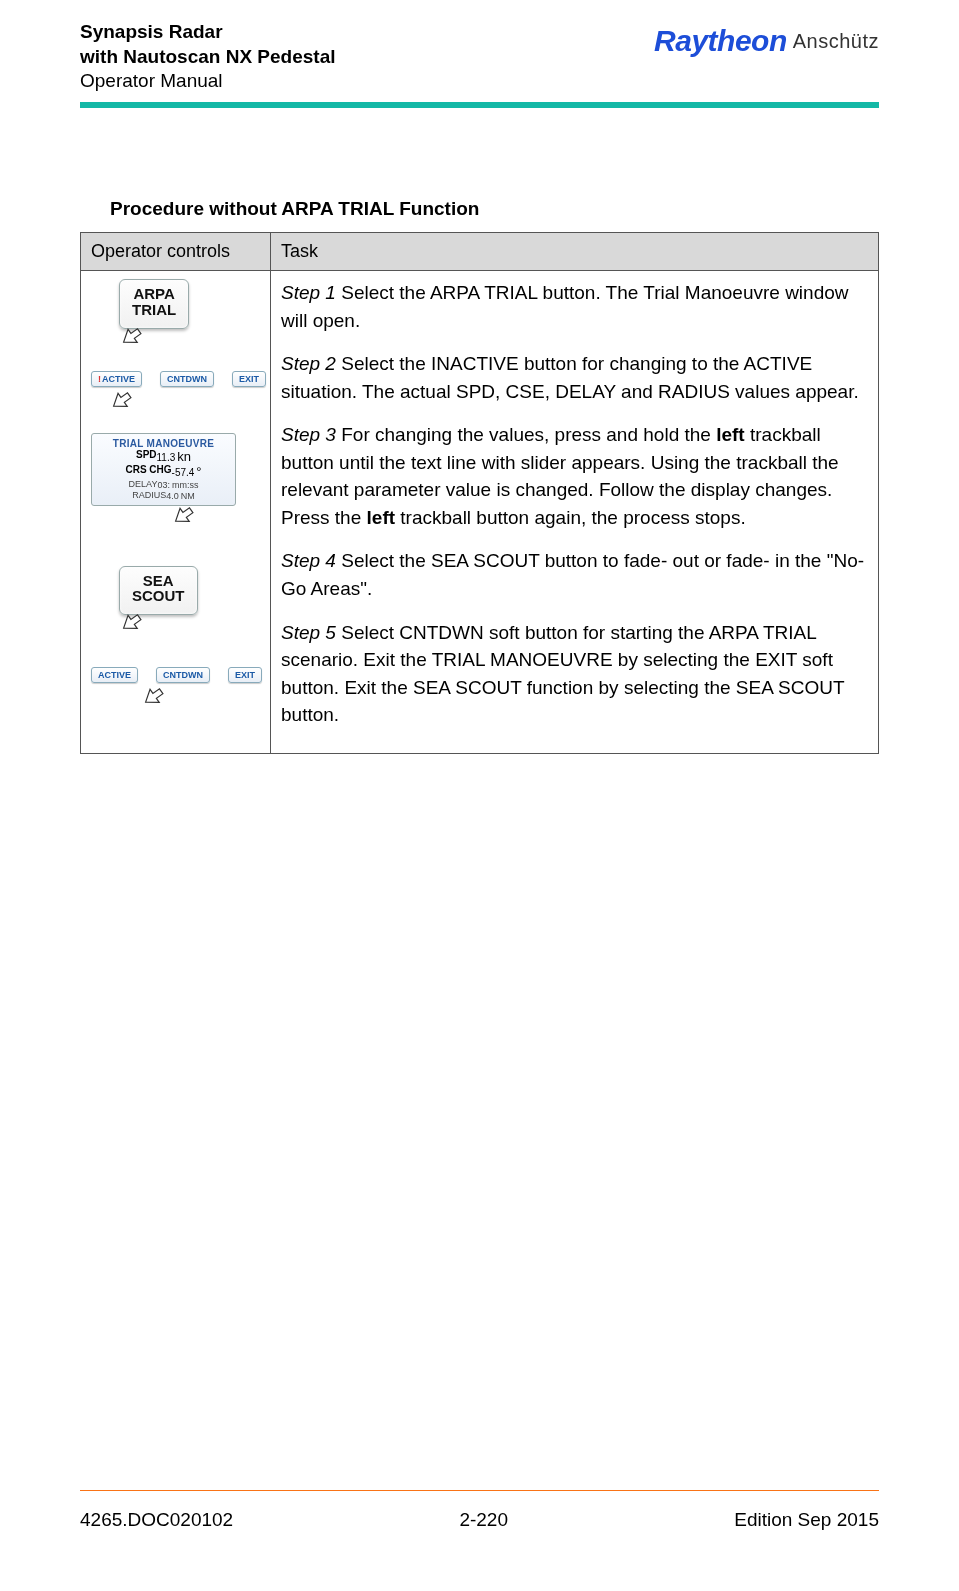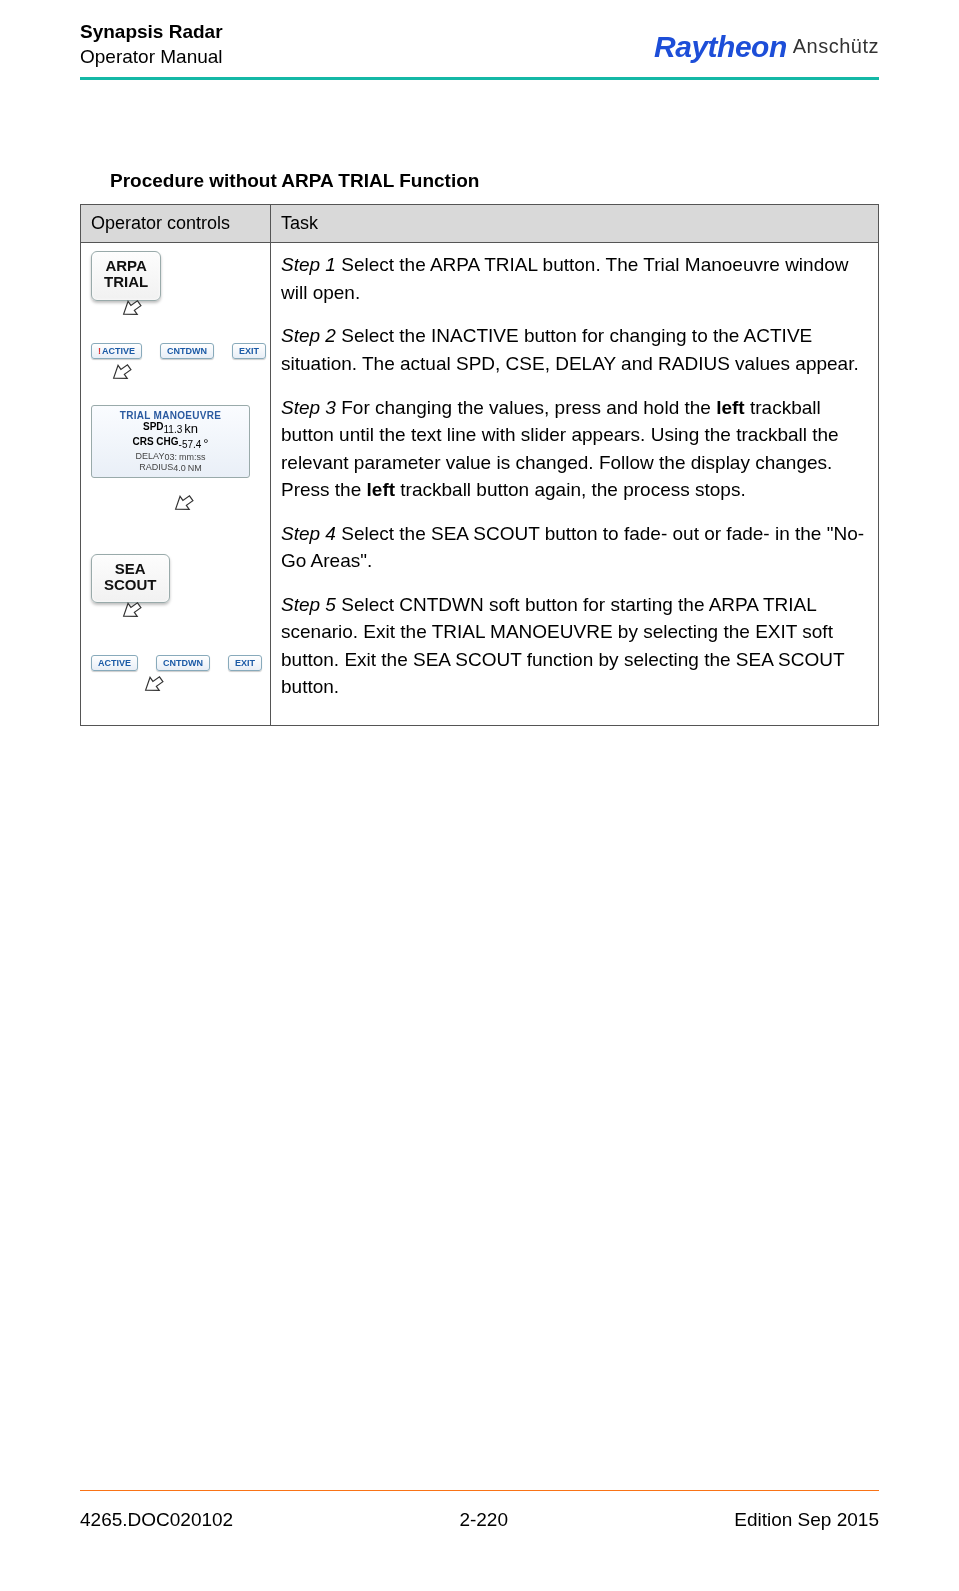--- a/index.html
+++ b/index.html
@@ -14,22 +14,22 @@
     }
     .page {
       padding: 20px 80px 60px 80px;
       height: 100%;
       display: flex;
       flex-direction: column;
     }
     .header-row {
       display: flex;
       justify-content: space-between;
-      align-items: center;
-      border-bottom: 3px solid #14b8a6;
+      align-items: flex-start;
+      border-bottom: 6px solid #14b8a6;
       padding-bottom: 8px;
       margin-bottom: 90px;
     }
     .header-left { font-size: 19px; line-height: 1.3; }
     .header-left .bold { font-weight: 700; }
     .header-right { display: flex; align-items: center; gap: 6px; margin-top: 4px;}
     .ray-logo { color: #1d4ed8; font-weight: 900; font-size: 30px; letter-spacing: -0.5px; font-style: italic; }
     .anschutz { color: #333; font-size: 20px; letter-spacing: 0.5px; }
     .section-title { font-size: 19px; font-weight: 700; margin-left: 30px; margin-bottom: 12px; }
 
@@ -42,37 +42,37 @@
     .step-label { font-style: italic; }
     .bold { font-weight: 700; }
 
     
     .controls-cell { padding: 14px 10px; }
     .ui-btn-3d {
       display: inline-block; background: linear-gradient(#fdfdfd,#f1f1f1);
       border: 1px solid #9aa; border-radius: 6px; padding: 6px 12px 10px 12px;
       font-family: Arial; font-weight: 900; font-size: 15px; line-height: 1.05;
       box-shadow: 0 2px 3px rgba(0,0,0,.25), inset 0 0 3px #fff;
-      text-align: center; color: #111; margin-bottom: 2px;
+      text-align: center; color: #111; margin-bottom: 2px; margin-left: 28px;
     }
     .ptr-arrow {
       width:24px;height:24px;transform:rotate(-35deg);
     }
     .ptr-arrow path { fill:#fff; stroke:#333; stroke-width:1.2; }
     .mini-btn-row { display:flex; gap:18px; margin: 18px 0 6px 0; align-items:center;}
     .mini-btn {
       font-size:9px;font-weight:700;color:#1b5aa6;border:1px solid #8ab;
       background:linear-gradient(#fff,#e8eef6);border-radius:3px;padding:2px 6px;
       box-shadow:0 1px 1px rgba(0,0,0,.2);
     }
     .excl { color:#d33; font-weight:900; margin-right:1px; }
 
     .panel {
-      border:1px solid #9aa; border-radius:3px; padding:4px 6px; width:159px;
-      background:linear-gradient(#fafcff,#e9eff7); font-size:10px; margin:16px 0 24px 0;
+      border:1px solid #9aa; border-radius:3px; padding:4px 6px; width:145px;
+      background:linear-gradient(#fafcff,#e9eff7); font-size:10px; margin:16px 0 8px 0;
     }
     .panel-title { color:#2b5aa0; font-weight:700; text-align:center; font-size:10px; letter-spacing:.3px;}
     .panel-row { display:flex; justify-content:center; color:#000; }
     .panel-row .lbl { font-weight:900; }
     .panel-row .val { font-weight:400; }
     .panel-row.small .lbl, .panel-row.small .val, .panel-row.small .unit { font-weight:400; font-size:9px; color:#444;}
     .unit { font-weight:400; margin-left:2px; font-size:13px;}
     .panel-ptr { margin-left:80px; margin-top:-10px; }
 
     .gap { height: 34px; }
@@ -87,20 +87,21 @@
     }
   </style>
 </head>
 <body>
 
 <div class="page">
 
   <div class="header-row">
     <div class="header-left">
       <div class="bold">Synapsis Radar</div>
+      <div class="bold">with Nautoscan NX Pedestal</div>
       <div>Operator Manual</div>
     </div>
     <div class="header-right">
       <span class="ray-logo">Raytheon</span>
       <span class="anschutz">Anschütz</span>
     </div>
   </div>
 
   <div class="section-title">Procedure without ARPA TRIAL Function</div>
 

